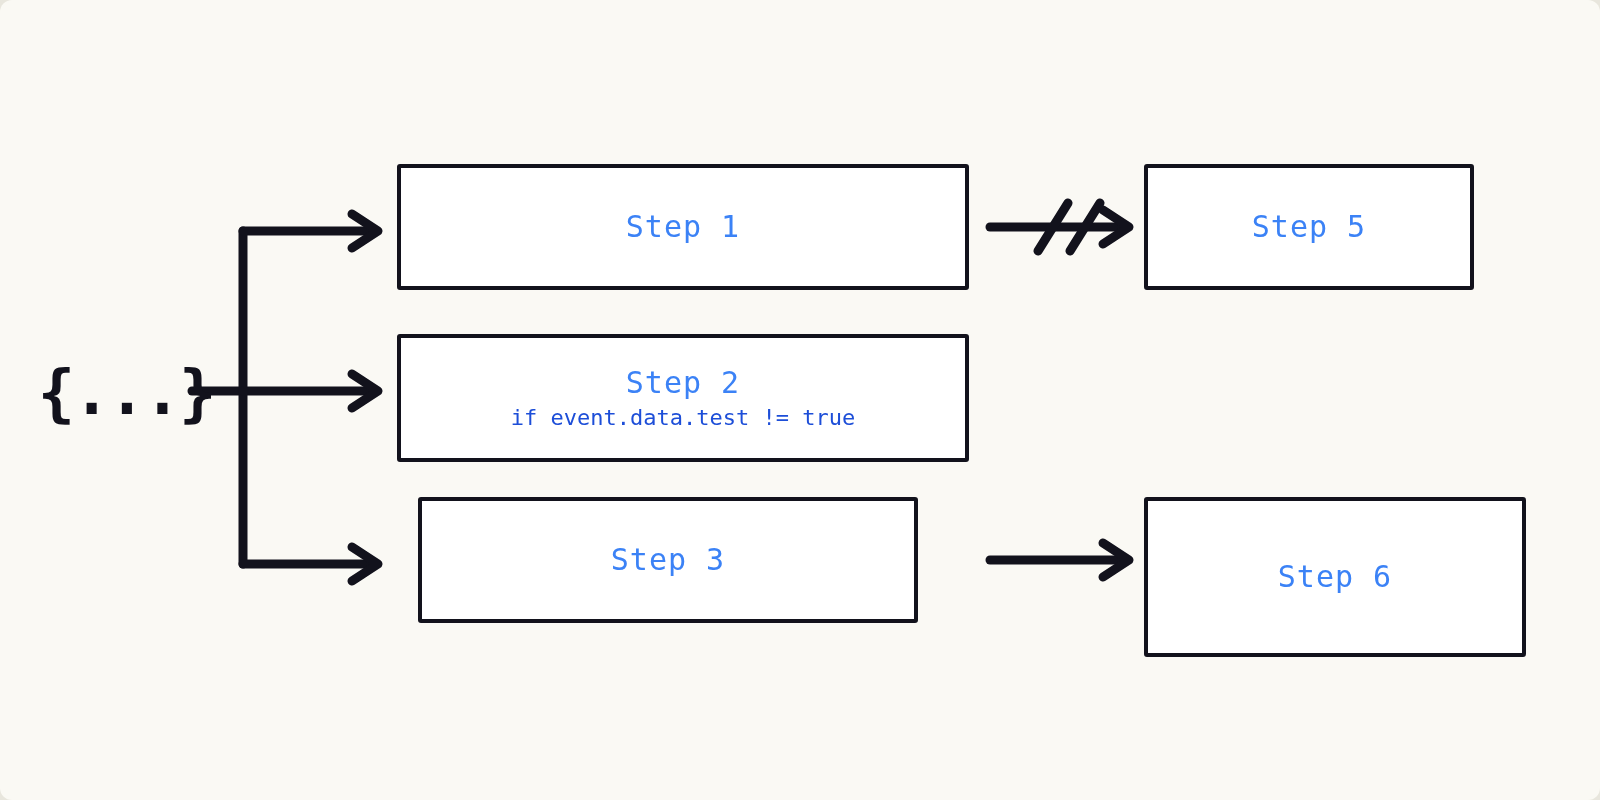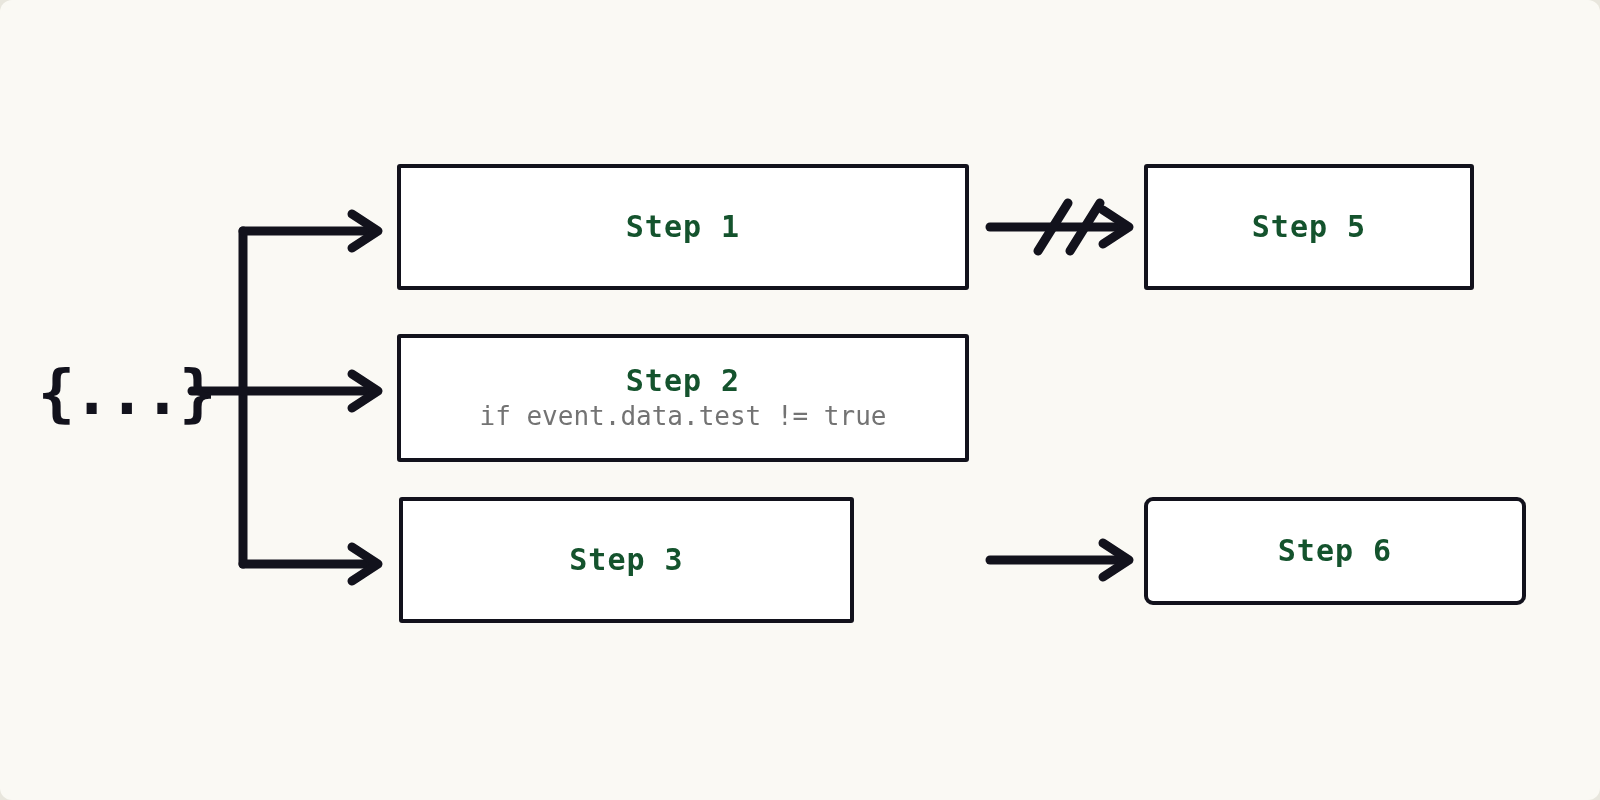--- a/index.html
+++ b/index.html
@@ -39,41 +39,41 @@
     border: 4px solid #12121c;
     border-radius: 3px;
     display: flex;
     flex-direction: column;
     align-items: center;
     justify-content: center;
     line-height: 1.15;
   }
   .node-title {
     font-family: "DejaVu Sans Mono", "Liberation Mono", monospace;
-    font-weight: bold;
+    font-weight: normal;
     font-size: 30px;
     letter-spacing: 1px;
-    color: #14532d;
+    color: #3b82f6;
     white-space: pre;
   }
   .node-sub {
     font-family: "DejaVu Sans Mono", "Liberation Mono", monospace;
     font-weight: normal;
-    font-size: 26px;
-    color: #737373;
+    font-size: 22px;
+    color: #1d4ed8;
     white-space: pre;
     margin-top: 4px;
   }
 
   
   #node-step1 { left: 397px;  top: 164px; width: 572px; height: 126px; }
   #node-step2 { left: 397px;  top: 334px; width: 572px; height: 128px; justify-content: center; }
-  #node-step3 { left: 399px;  top: 497px; width: 455px; height: 126px; }
+  #node-step3 { left: 418px;  top: 497px; width: 500px; height: 126px; }
   #node-step5 { left: 1144px; top: 164px; width: 330px; height: 126px; }
-  #node-step6 { left: 1144px; top: 497px; width: 382px; height: 108px; border-radius: 9px; }
+  #node-step6 { left: 1144px; top: 497px; width: 382px; height: 160px; }
 
   
   #source-node {
     position: absolute;
     left: 60px;
     top: 348px;
     width: 132px;
     height: 88px;
     display: flex;
     align-items: center;

